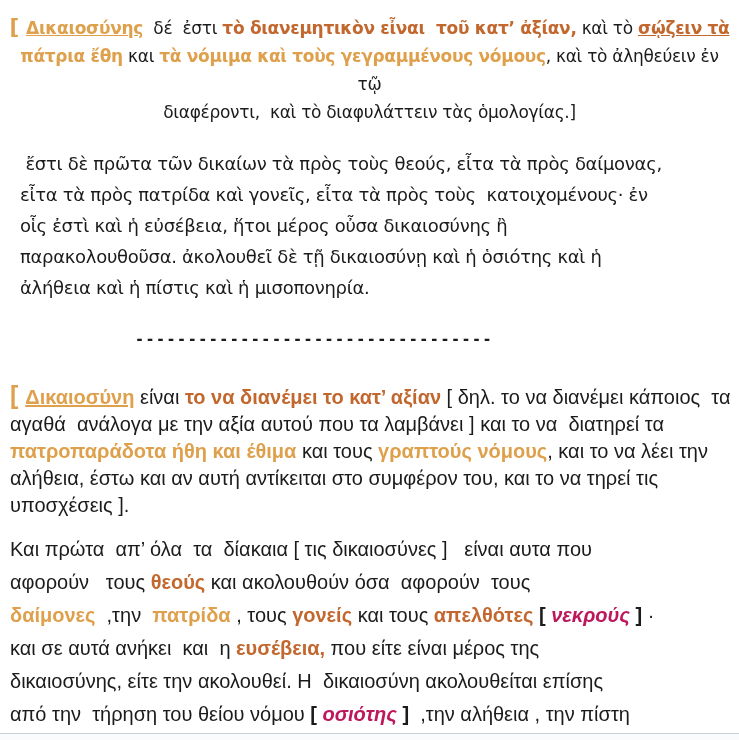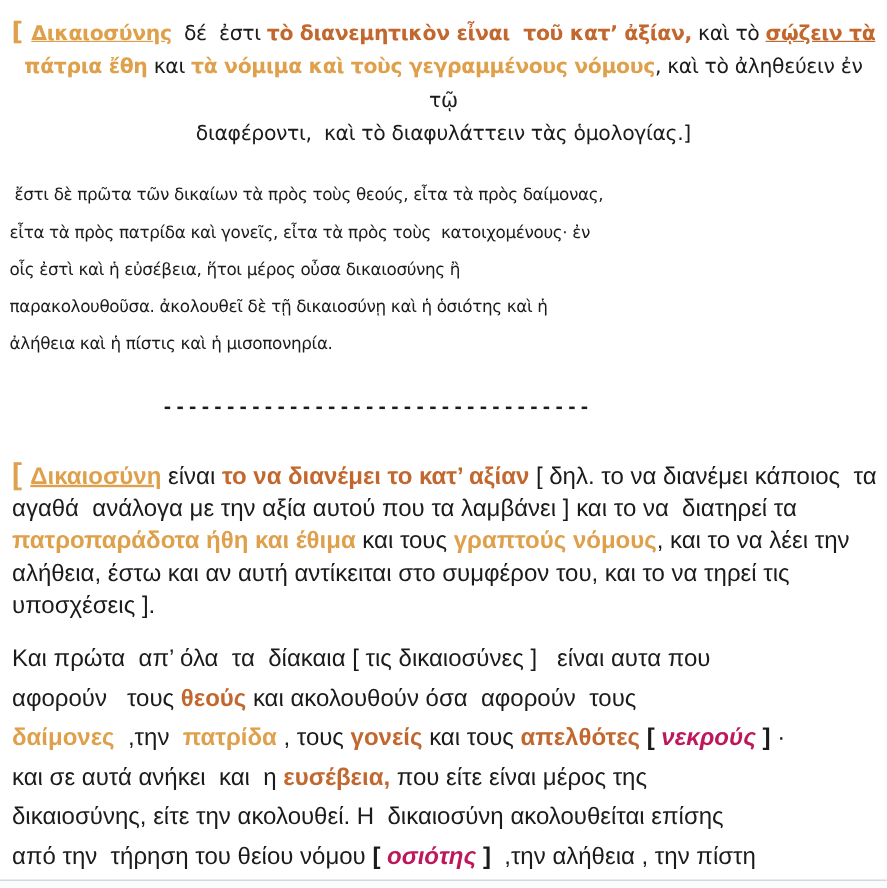--- a/index.html
+++ b/index.html
@@ -16,22 +16,22 @@
 
   
   .p-ancient-def{
     font-family:"DejaVu Sans",sans-serif;
     font-size:17px;line-height:28px;letter-spacing:-0.3px;
     margin:0;
     text-align:center;
   }
   .p-ancient-hier{
     font-family:"DejaVu Sans",sans-serif;
-    font-size:14px;line-height:31px;letter-spacing:-0.3px;
-    margin:22px 0 0 0;
+    font-size:18px;line-height:31px;letter-spacing:-0.3px;
+    margin:22px 0 0 12px;
   }
 
   
   .divider{
     font-family:"DejaVu Sans Mono",monospace;
     font-weight:bold;font-size:15px;letter-spacing:1.5px;
     margin:26px 0 0 127px;
     line-height:20px;
     color:#1b1b1b;
   }

